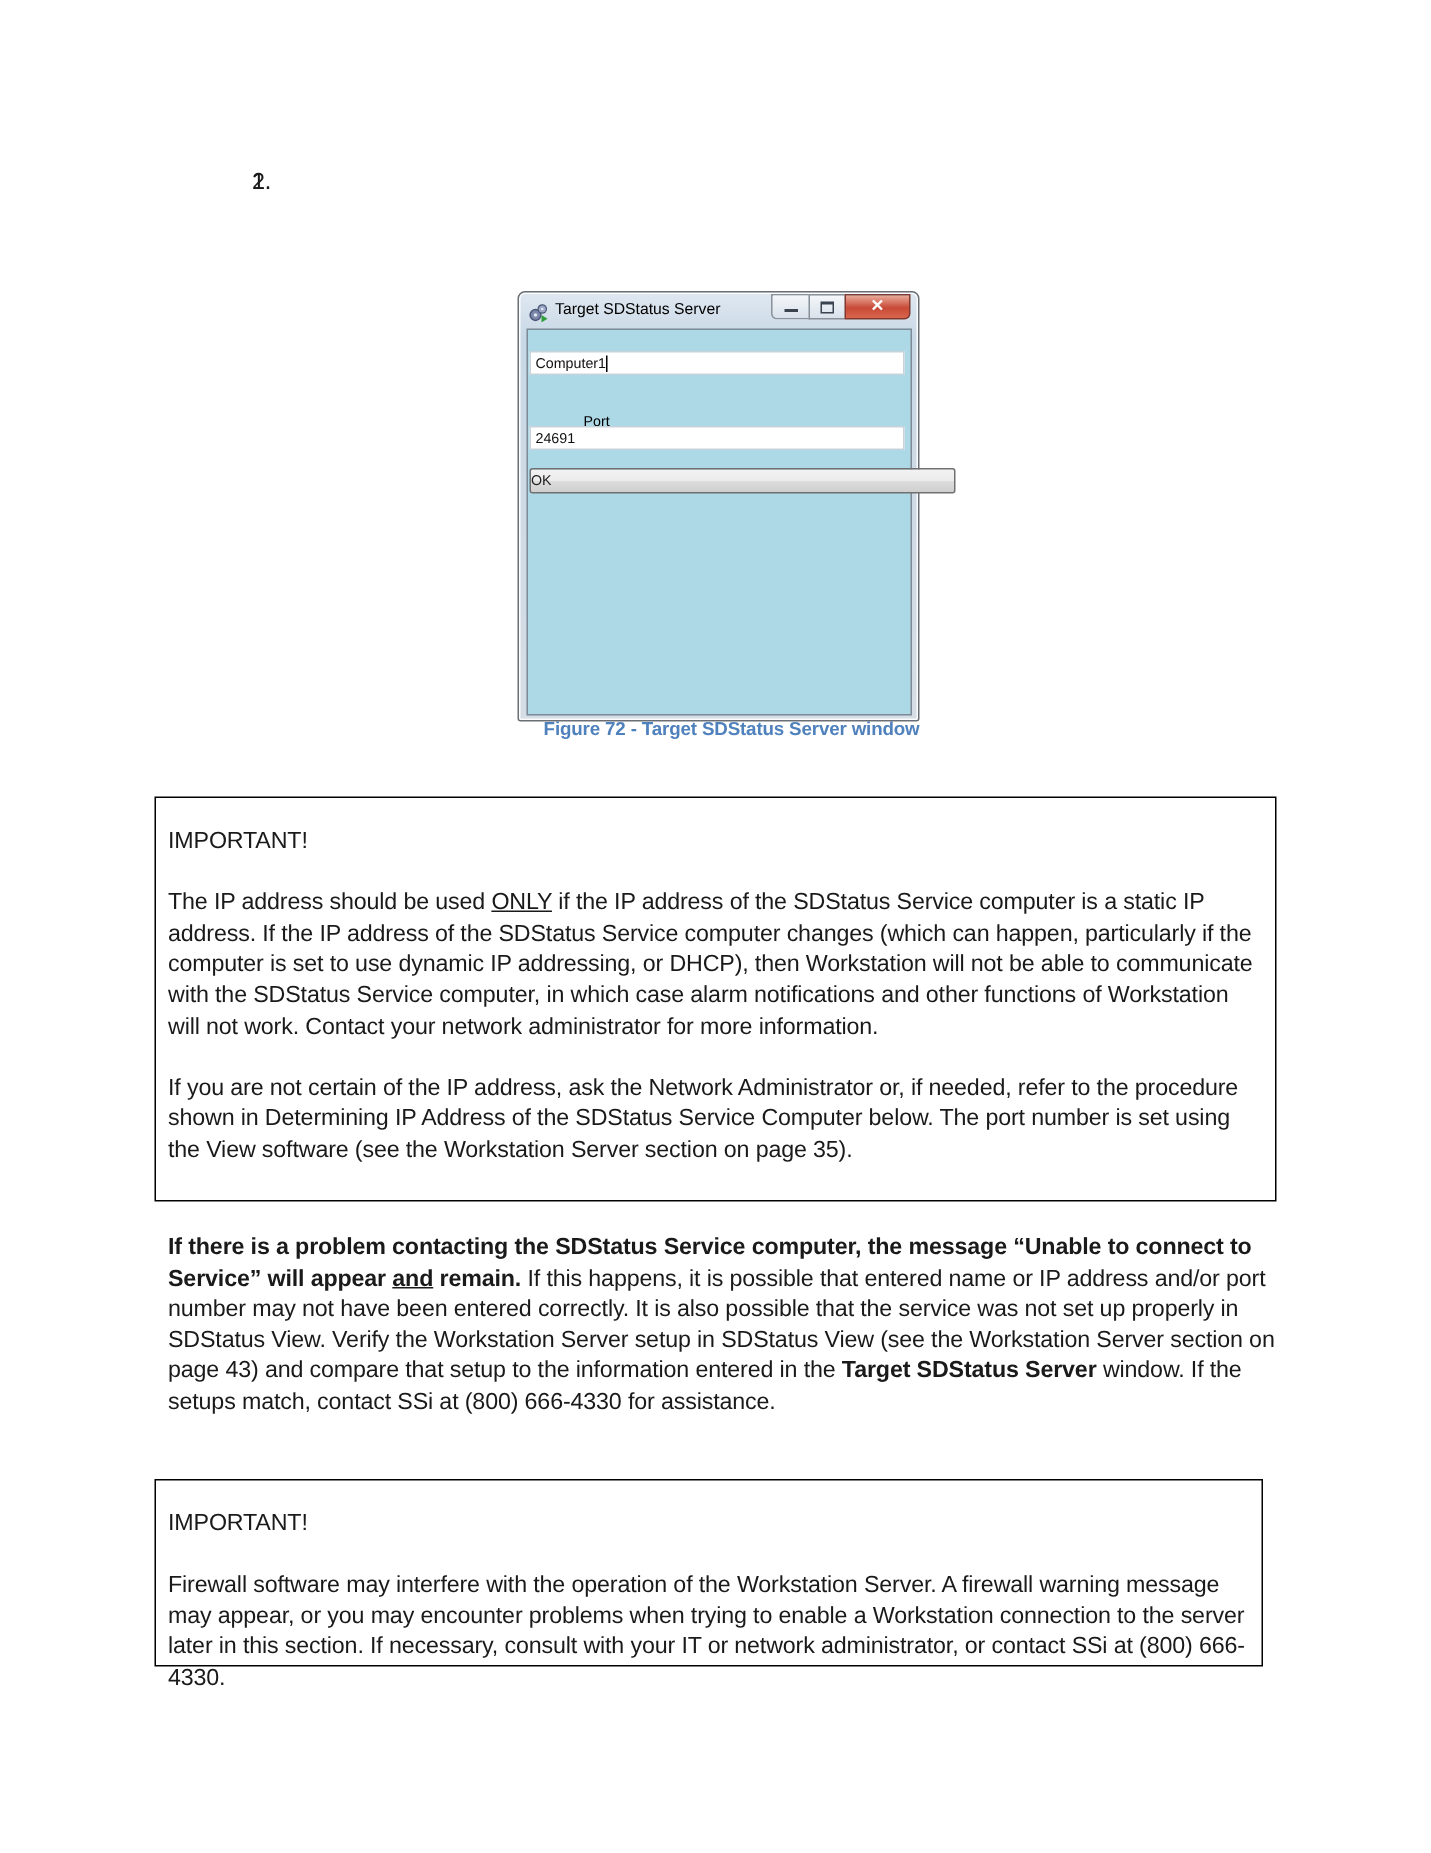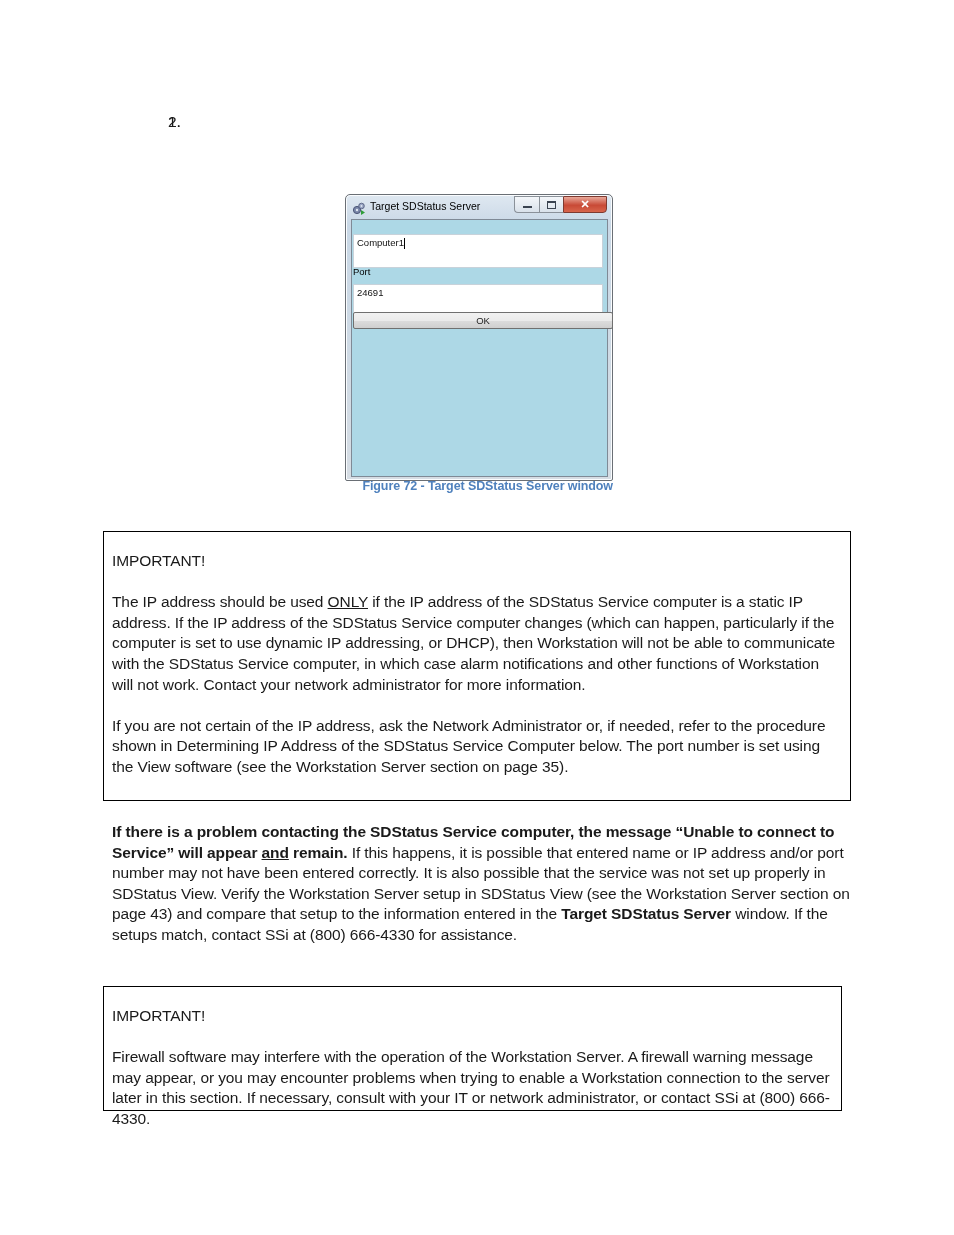--- a/index.html
+++ b/index.html
@@ -15,23 +15,23 @@
   .titlebar { position:absolute; left:0; top:0; width:266px; height:22px; }
   .title-icon { position:absolute; left:6px; top:5px; width:14px; height:13px; }
   .title-text { position:absolute; left:24px; top:5px; font-family:"Liberation Sans",sans-serif; font-size:10.5px; color:#000; }
   .winbtns { position:absolute; right:5px; top:1px; height:17px; display:flex; }
   .wb { height:15px; border:1px solid #8a9199; background:linear-gradient(#f4f7fa,#d9e1ea); display:flex; align-items:center; justify-content:center; }
   .wb-min { width:24px; border-radius:0 0 0 4px; border-right:none; }
   .wb-max { width:23px; border-right:none; }
   .wb-close { width:42px; border-radius:0 0 4px 0; background:linear-gradient(#e9a99a,#c84a36 55%,#d8654c); border-color:#7e3a30; }
   .client { position:absolute; left:5px; top:24px; width:255px; height:256px; background:#add8e6; border:1px solid #7f8a96; }
   .lbl { position:absolute; left:1px; font-family:"Liberation Sans",sans-serif; font-size:9.5px; color:#000; }
-  .field { position:absolute; left:1px; width:250px; height:34px; background:#fff; border:1px solid #c8d2da; font-family:"Liberation Sans",sans-serif; font-size:9.5px; line-height:16px; padding-left:3px; box-sizing:border-box; color:#111; }
+  .field { position:absolute; left:1px; width:250px; height:16px; background:#fff; border:1px solid #c8d2da; font-family:"Liberation Sans",sans-serif; font-size:9.5px; line-height:16px; padding-left:3px; box-sizing:border-box; color:#111; }
   .caret { display:inline-block; width:1px; height:11px; background:#000; vertical-align:middle; margin-left:0; }
-  .okbtn { position:absolute; left:1px; top:92px; width:260px; height:17px; border:1px solid #707070; border-radius:2px; background:linear-gradient(#f2f2f2,#ebebeb 50%,#dddddd 51%,#cfcfcf); font-family:"Liberation Sans",sans-serif; font-size:9.5px; text-align:center; line-height:16px; box-sizing:border-box; color:#222; }
+  .okbtn { position:absolute; left:1px; top:92px; width:284px; height:17px; border:1px solid #707070; border-radius:2px; background:linear-gradient(#f2f2f2,#ebebeb 50%,#dddddd 51%,#cfcfcf); font-family:"Liberation Sans",sans-serif; font-size:9.5px; text-align:left; line-height:16px; box-sizing:border-box; color:#222; }
   .caption { position:absolute; left:343px; top:479px; width:270px; text-align:right; font-family:"Liberation Sans",sans-serif; font-size:12.5px; font-weight:bold; color:#4f81bd; letter-spacing:-0.1px; }
 
   .box { position:absolute; border:1px solid #000; box-sizing:border-box; padding:19px 8px; }
   .box1 { left:103px; top:531px; width:748px; height:270px; }
   .box2 { left:103px; top:986px; width:739px; height:125px; }
   .box p { margin:0; }
   .gap { height:20.6px; }
   .bold { font-weight:bold; }
   .u { text-decoration:underline; }
   .para { position:absolute; left:112px; top:822px; width:740px; }
@@ -71,21 +71,21 @@
         </div>
         <div class="wb wb-close">
           <span style="font-family:'Liberation Sans',sans-serif;font-weight:bold;font-size:11px;color:#fff;line-height:11px;">✕</span>
         </div>
       </div>
     </div>
 
     <div class="client">
       <div class="lbl" style="top:1px;margin-top:15px;">Computer Name or IP Address</div>
       <div class="field" style="top:14px;"><span>Computer1</span><span class="caret"></span></div>
-      <div class="lbl" style="top:46px;">Port</div>
+      <div class="lbl" style="top:56px;padding-left:36px;">Port</div>
       <div class="field" style="top:64px;"><span>24691</span></div>
       <div class="okbtn">OK</div>
     </div>
   </div>
 
   <div class="caption">Figure 72 - Target SDStatus Server window</div>
 
   <div class="box box1 txt">
     <p>IMPORTANT!</p>
     <div class="gap"></div>

